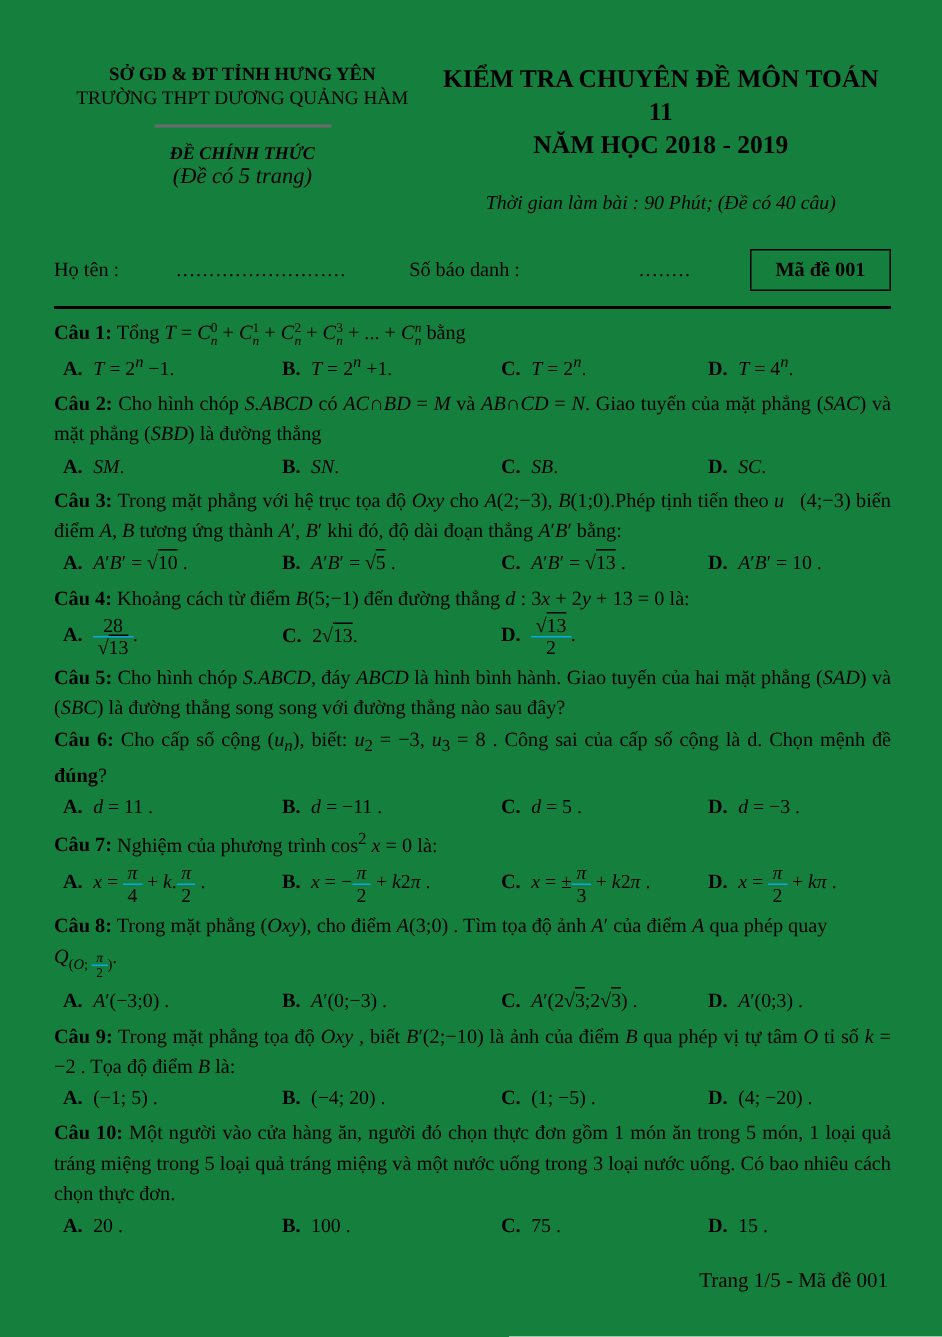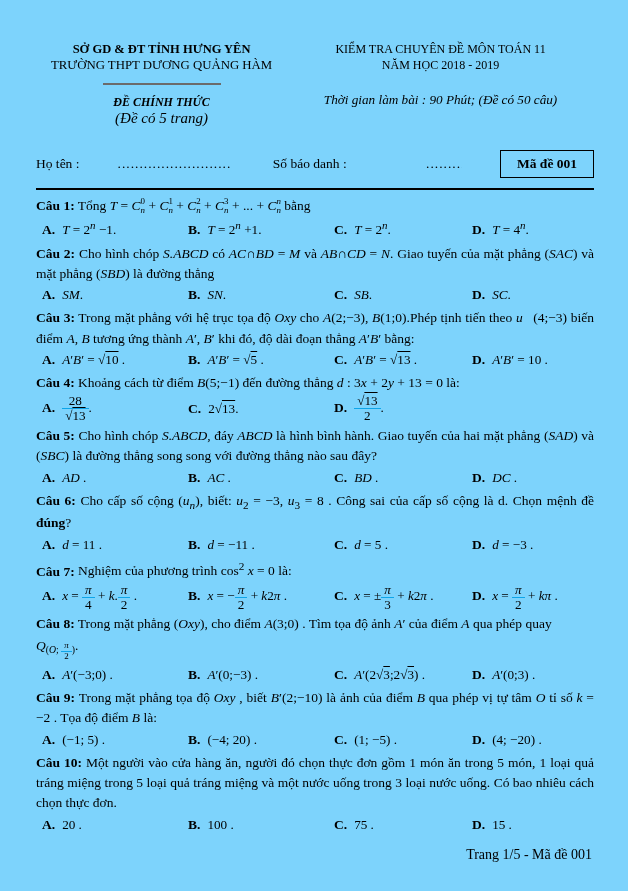--- a/index.html
+++ b/index.html
@@ -1,30 +1,30 @@
 <!DOCTYPE html>
 <html lang="vi"><head>
 <meta charset="utf-8">
 <style>
   html,body{margin:0;padding:0;background:#fff;}
   .page{
     width:628px;height:891px;box-sizing:border-box;position:relative;
-    padding:42px 34px 17px 36px;background:#7dd3fc;color:#000;
+    padding:42px 34px 17px 36px;background:#15803d;color:#000;
     font-family:"Liberation Serif",serif;font-size:13.5px;line-height:1.5;
   }
   
   .hdr{display:flex;}
   .hdr-left{width:45%;text-align:center;}
   .hdr-right{width:55%;text-align:center;}
   .hdr-left .l1{font-weight:bold;font-size:12.5px;line-height:1.25;}
   .hdr-left .l2{font-size:12.8px;line-height:1.25;}
   .short-rule{width:118px;border:0;border-top:2px solid #6b6b6b;margin:9px auto 10px;}
   .exam-label{font-weight:bold;font-style:italic;font-size:12px;line-height:1.2;}
   .exam-note{font-style:italic;font-size:15px;line-height:1.3;}
-  .hdr-right .t1,.hdr-right .t2{font-weight:normal;font-size:12px;line-height:1.3;}
+  .hdr-right .t1,.hdr-right .t2{font-weight:bold;font-size:17px;line-height:1.3;}
   .duration{font-style:italic;margin-top:17px;font-size:13.2px;}
   
   .name-row{display:flex;align-items:center;margin-top:21px;white-space:nowrap;gap:38px;}
   .dots{letter-spacing:1px;overflow:hidden;}
   .sbd{margin-left:4px;}
   .code-box{
     margin-left:auto;border:1.5px solid #000;font-weight:bold;
     padding:3px 16px;font-size:13.5px;
   }
   .divider{border:0;border-top:2px solid #000;margin:10px 0 6px 0;}
@@ -63,21 +63,21 @@
     <div class="hdr-left">
       <div class="l1">SỞ GD &amp; ĐT TỈNH HƯNG YÊN</div>
       <div class="l2">TRƯỜNG THPT DƯƠNG QUẢNG HÀM</div>
       <hr class="short-rule">
       <div class="exam-label">ĐỀ CHÍNH THỨC</div>
       <div class="exam-note">(Đề có 5 trang)</div>
     </div>
     <div class="hdr-right">
       <div class="t1">KIỂM TRA CHUYÊN ĐỀ MÔN TOÁN 11</div>
       <div class="t2">NĂM HỌC 2018 - 2019</div>
-      <div class="duration">Thời gian làm bài : 90 Phút; (Đề có 50 câu)</div>
+      <div class="duration">Thời gian làm bài : 90 Phút; (Đề có 40 câu)</div>
     </div>
   </header>
 
   <div class="name-row">
     <span>Họ tên :</span><span class="dots">...............................................................</span>
     <span class="sbd">Số báo danh :</span>&nbsp;<span class="dots">....................</span>
     <span class="code-box">Mã đề 001</span>
   </div>
 
   <hr class="divider">
@@ -118,26 +118,20 @@
       <p class="qt"><b class="qn">Câu 4:</b> <span>Khoảng cách từ điểm <i>B</i>(5;−1) đến đường thẳng <i>d</i> : 3<i>x</i> + 2<i>y</i> + 13 = 0 là:</span></p>
       <div class="opts">
         <span class="opt"><b class="ol">A.</b><span class="ov"><span class="fr"><span class="n">28</span><span class="d"><span class="sq">√<span class="r">13</span></span></span></span>.</span></span>
         <span class="opt"><b class="ol">C.</b><span class="ov">2<span class="sq">√<span class="r">13</span></span>.</span></span>
         <span class="opt"><b class="ol">D.</b><span class="ov"><span class="fr"><span class="n"><span class="sq">√<span class="r">13</span></span></span><span class="d">2</span></span>.</span></span>
       </div>
     </div>
 
     <div class="q">
       <p class="qt"><b class="qn">Câu 5:</b> <span>Cho hình chóp <i>S.ABCD</i>, đáy <i>ABCD</i> là hình bình hành. Giao tuyến của hai mặt phẳng (<i>SAD</i>) và (<i>SBC</i>) là đường thẳng song song với đường thẳng nào sau đây?</span></p>
-      <div class="opts">
-        <span class="opt"><b class="ol">A.</b><span class="ov"><i>AD</i> .</span></span>
-        <span class="opt"><b class="ol">B.</b><span class="ov"><i>AC</i> .</span></span>
-        <span class="opt"><b class="ol">C.</b><span class="ov"><i>BD</i> .</span></span>
-        <span class="opt"><b class="ol">D.</b><span class="ov"><i>DC</i> .</span></span>
-      </div>
     </div>
 
     <div class="q">
       <p class="qt"><b class="qn">Câu 6:</b> <span>Cho cấp số cộng (<i>u<sub>n</sub></i>), biết: <i>u</i><sub>2</sub> = −3, <i>u</i><sub>3</sub> = 8 . Công sai của cấp số cộng là d. Chọn mệnh đề <b>đúng</b>?</span></p>
       <div class="opts">
         <span class="opt"><b class="ol">A.</b><span class="ov"><i>d</i> = 11 .</span></span>
         <span class="opt"><b class="ol">B.</b><span class="ov"><i>d</i> = −11 .</span></span>
         <span class="opt"><b class="ol">C.</b><span class="ov"><i>d</i> = 5 .</span></span>
         <span class="opt"><b class="ol">D.</b><span class="ov"><i>d</i> = −3 .</span></span>
       </div>

